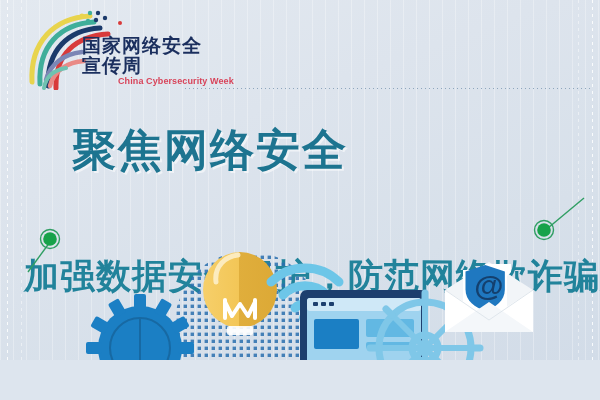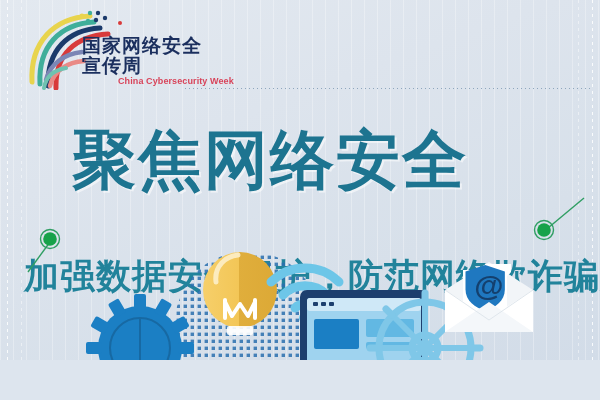--- a/index.html
+++ b/index.html
@@ -36,21 +36,21 @@
     font-size:9px;font-weight:bold;color:#d8445a;letter-spacing:.1px;white-space:nowrap;margin-left:36px;}
 
   .date{position:absolute;right:22px;top:50px;font-size:21px;font-weight:bold;
     color:#1c7a93;letter-spacing:.5px;white-space:nowrap;}
 
   .dotline{position:absolute;left:185px;top:88px;right:8px;height:1px;
     background-image:linear-gradient(90deg,#8ea6bd 0 1px,rgba(0,0,0,0) 1px 4px);
     background-size:4px 1px;}
 
   
-  .headline{position:absolute;left:72px;top:128px;font-size:64px;line-height:1;
+  .headline{position:absolute;left:72px;top:128px;font-size:44px;line-height:1;
     font-weight:bold;color:#1d7490;letter-spacing:2px;white-space:nowrap;
     text-shadow:2px 2px 0 rgba(255,255,255,.55);}
   .subline{position:absolute;left:24px;top:258px;font-size:35px;line-height:1;
     font-weight:bold;color:#21839b;letter-spacing:1px;white-space:nowrap;}
 
   
   .node{position:absolute;}
   .node svg{display:block}
 
   

